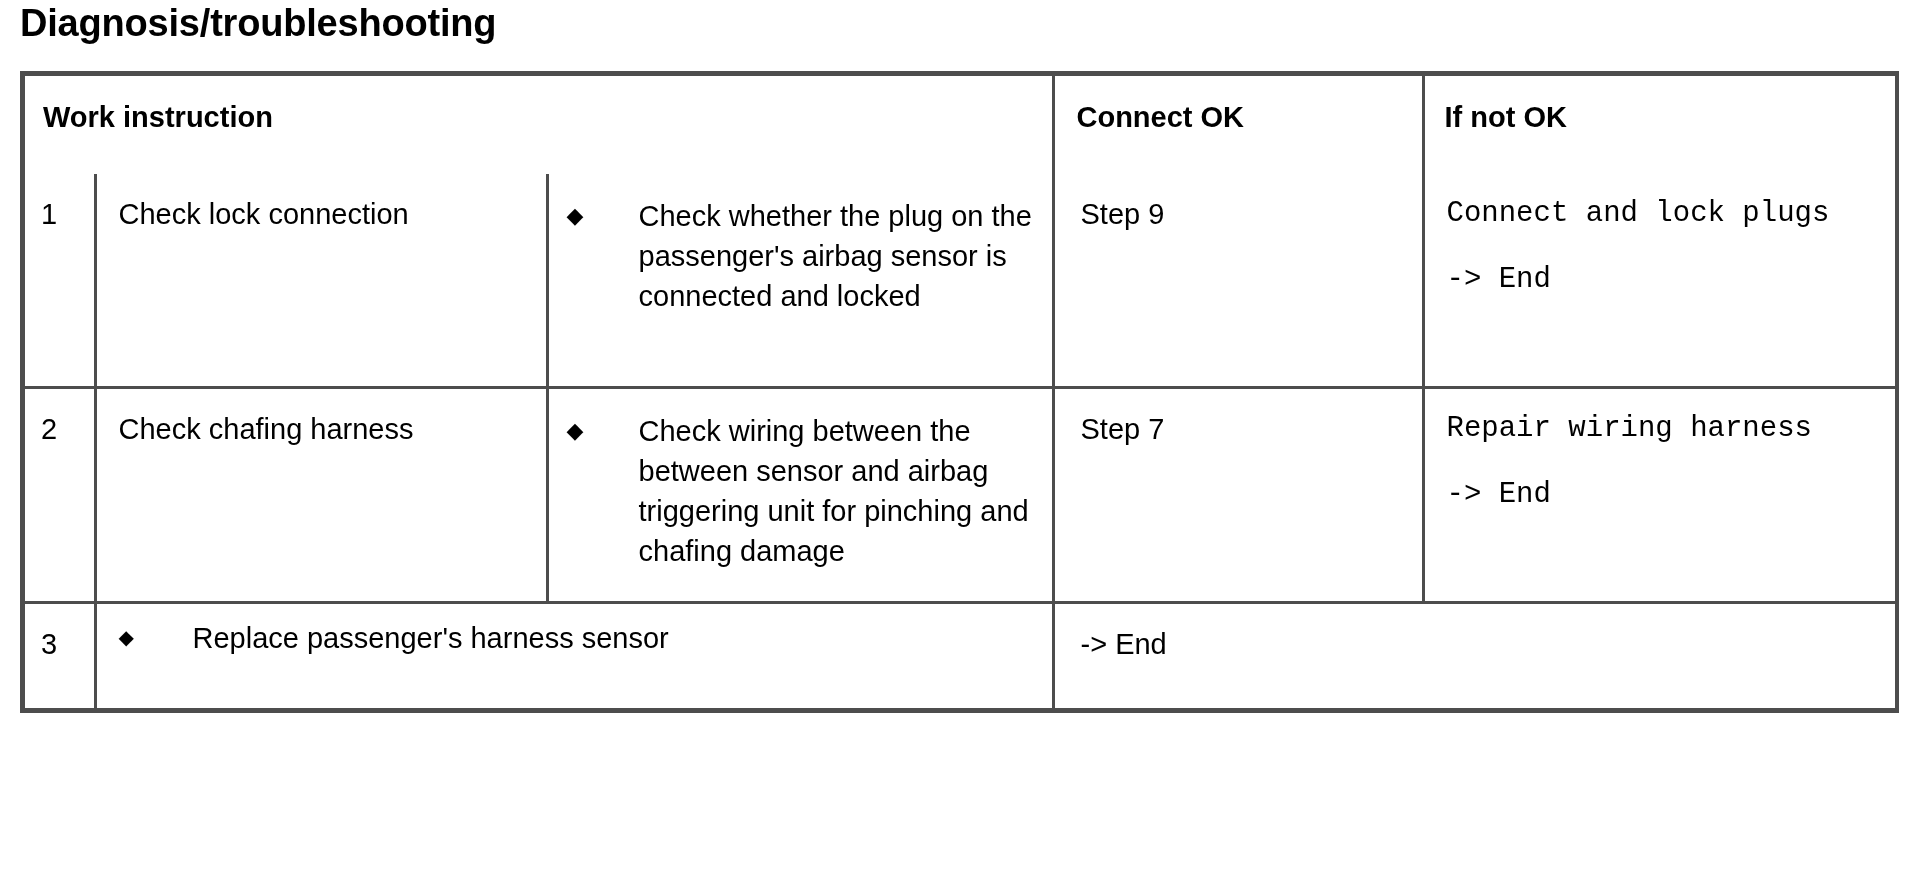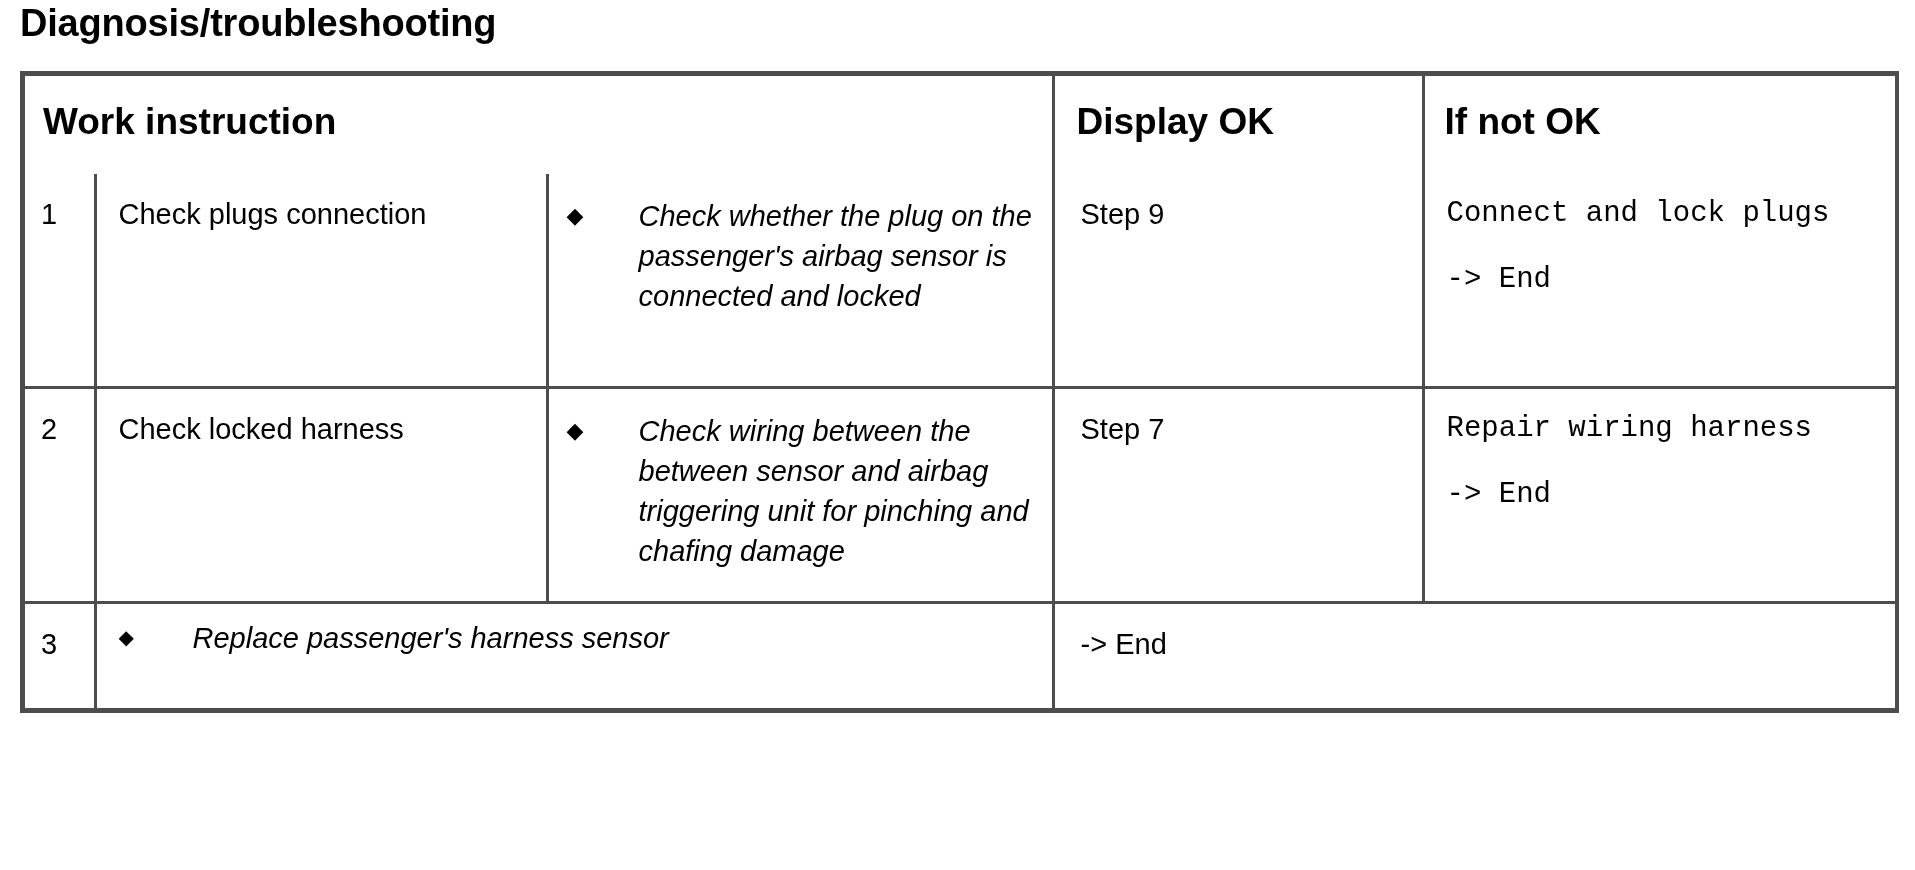--- a/index.html
+++ b/index.html
@@ -63,21 +63,21 @@
   table.diag tr > *:last-child { border-right: none; }
 
   .c-num   { width: 70px;  }
   .c-title { width: 452px; }
   .c-detail{ width: 506px; }
   .c-ok    { width: 370px; }
   .c-notok { width: 472px; }
 
   .hdr {
     height: 98px;
-    font-size: 37px;
+    font-size: 29px;
     font-weight: bold;
     text-align: left;
   }
   .hdr .inner {
     padding: 24px 0 0 18px;
     line-height: 1.2;
   }
   .hdr.ok .inner   { padding-left: 22px; }
   .hdr.notok .inner{ padding-left: 20px; }
 
@@ -113,21 +113,20 @@
     line-height: 1.38;
   }
   .bullet-row .bullet {
     flex: 0 0 auto;
     width: 72px;
     font-size: 22px;
     line-height: 1.78;
   }
   .bullet-row .btext {
     flex: 1 1 auto;
-    font-style: italic;
   }
 
   .bullet-row.wide {
     padding: 14px 12px 10px 22px;
   }
   .bullet-row.wide .bullet {
     width: 74px;
     font-size: 20px;
     line-height: 1.9;
   }
@@ -154,36 +153,36 @@
         <col class="c-ok">
         <col class="c-notok">
       </colgroup>
 
       <thead>
         <tr>
           <th class="hdr wi" colspan="3">
             <div class="inner">Work instruction</div>
           </th>
           <th class="hdr ok">
-            <div class="inner">Display OK</div>
+            <div class="inner">Connect OK</div>
           </th>
           <th class="hdr notok">
             <div class="inner">If not OK</div>
           </th>
         </tr>
       </thead>
 
       <tbody>
 
         <tr class="body-row">
           <td>
             <div class="cell num">1</div>
           </td>
           <td>
-            <div class="cell title">Check plugs connection</div>
+            <div class="cell title">Check lock connection</div>
           </td>
           <td>
             <div class="bullet-row">
               <span class="bullet">◆</span>
               <span class="btext">Check whether the plug on the passenger's airbag sensor is connected and locked</span>
             </div>
           </td>
           <td>
             <div class="cell ok">Step 9</div>
           </td>
@@ -193,21 +192,21 @@
               <div class="endline nowrap">-&gt; End</div>
             </div>
           </td>
         </tr>
 
         <tr class="body-row">
           <td>
             <div class="cell num">2</div>
           </td>
           <td>
-            <div class="cell title">Check locked harness</div>
+            <div class="cell title">Check chafing harness</div>
           </td>
           <td>
             <div class="bullet-row">
               <span class="bullet">◆</span>
               <span class="btext">Check wiring between the between sensor and airbag triggering unit for pinching and chafing damage</span>
             </div>
           </td>
           <td>
             <div class="cell ok">Step 7</div>
           </td>

